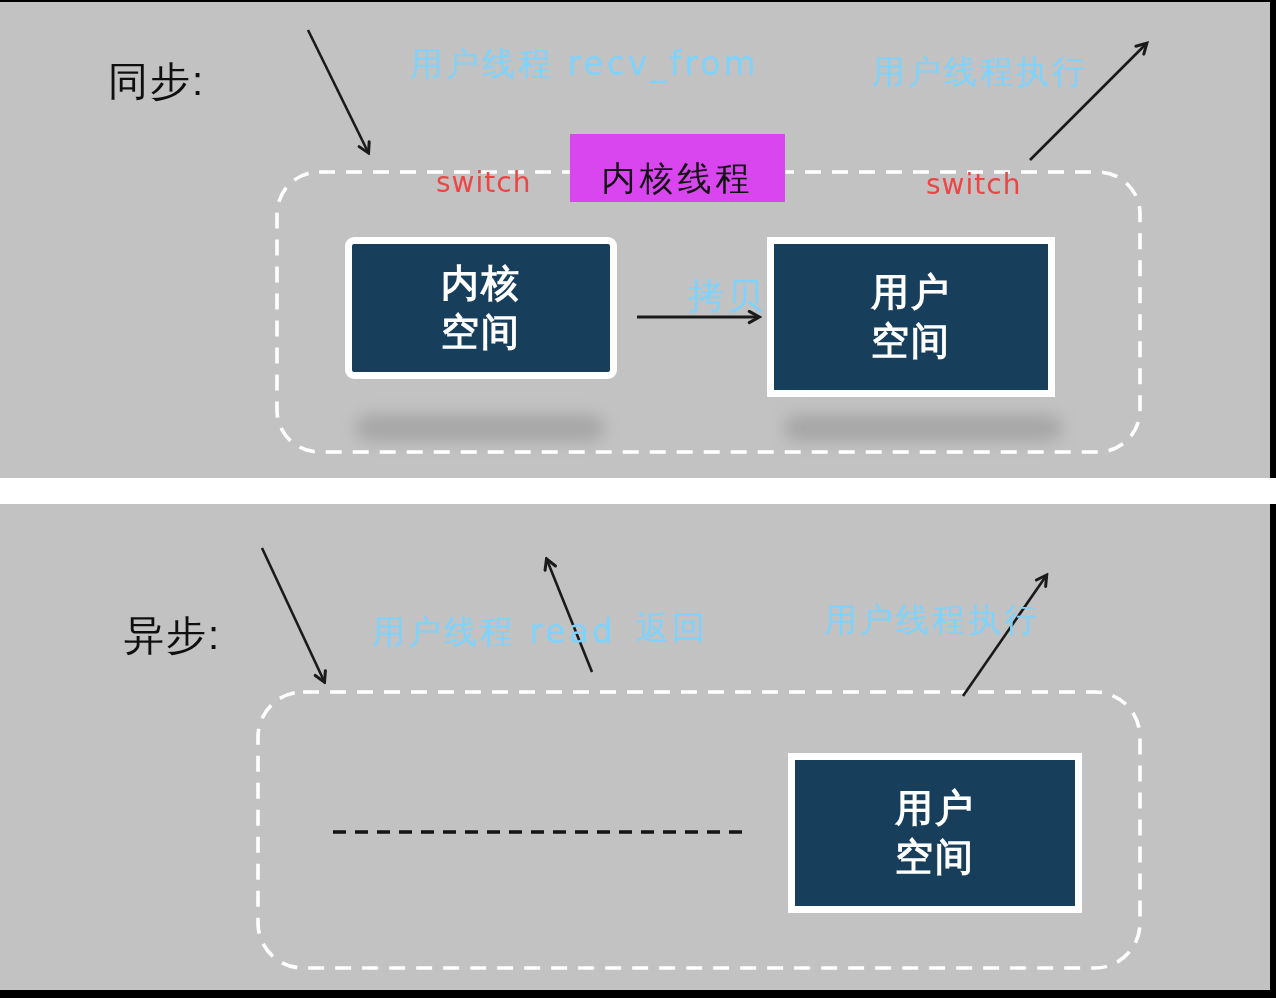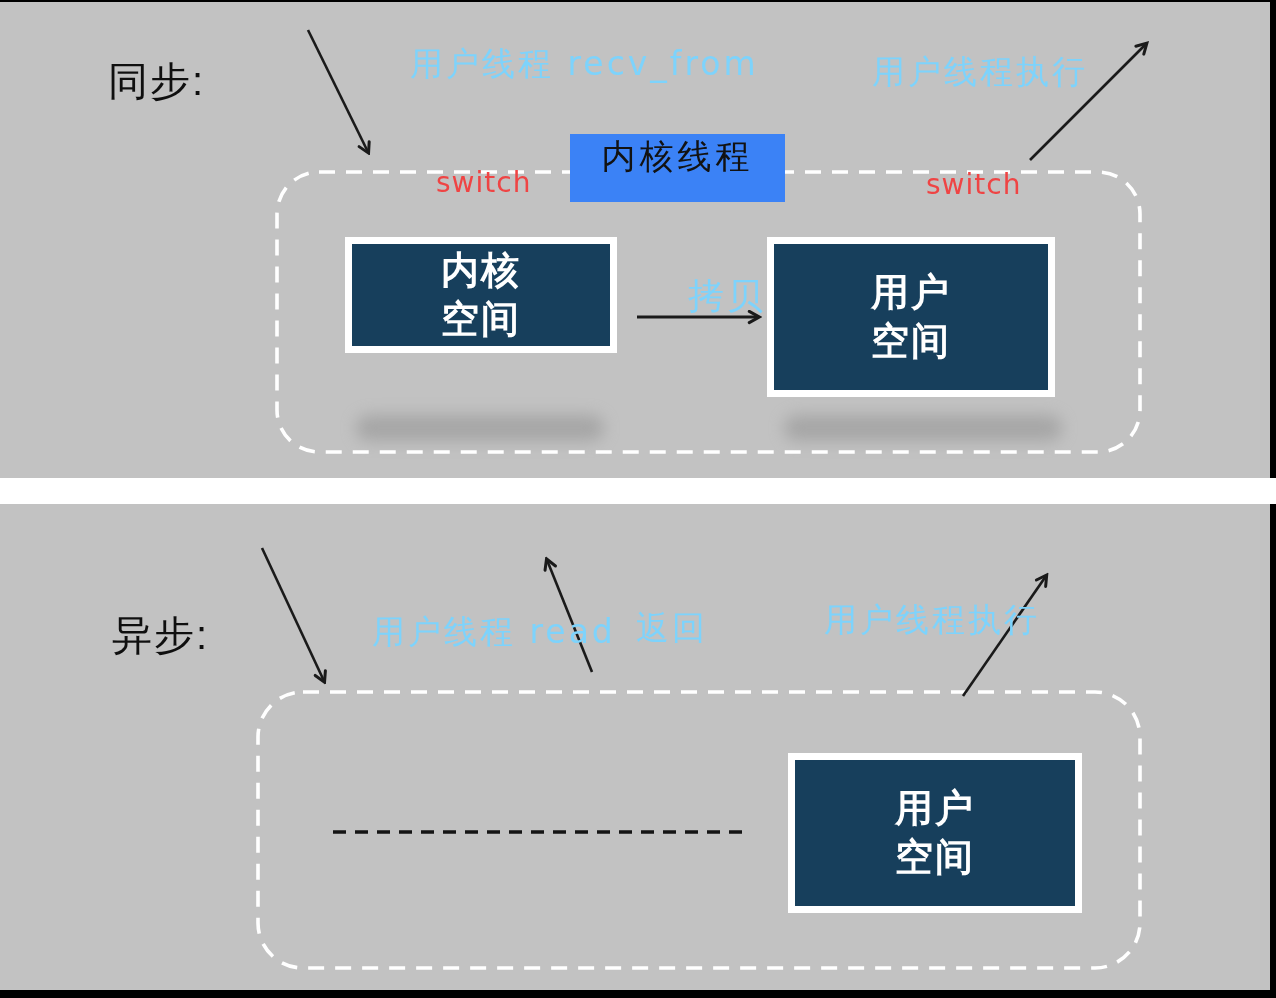--- a/index.html
+++ b/index.html
@@ -33,34 +33,34 @@
     font-family:"DejaVu Sans",sans-serif;
     font-size:33px;color:#7dd3fc;letter-spacing:3px;
   }
   .hand-en{
     font-family:"DejaVu Sans",sans-serif;
     font-size:28px;color:#ef4444;letter-spacing:1px;
   }
   .kernel-thread-box{
     position:absolute;z-index:4;
     left:570px;top:134px;width:215px;height:68px;
-    background:#3b82f6;
-    display:flex;align-items:flex-start;justify-content:center;
+    background:#d946ef;
+    display:flex;align-items:flex-end;justify-content:center;
     font-family:"DejaVu Sans",sans-serif;
     font-size:34px;letter-spacing:4px;color:#121212;
   }
   .space-box{
     position:absolute;z-index:3;
     background:#173f5c;
     border:7px solid #ffffff;
     display:flex;flex-direction:column;align-items:center;justify-content:center;
     color:#ffffff;font-weight:bold;font-size:38px;line-height:1.28;letter-spacing:2px;
     box-sizing:border-box;
   }
-  #kernel-space-box{left:345px;top:237px;width:272px;height:116px;}
+  #kernel-space-box{left:345px;top:237px;width:272px;height:142px;border-radius:9px;}
   #user-space-box-sync{left:767px;top:237px;width:288px;height:160px;}
   #user-space-box-async{left:788px;top:753px;width:294px;height:160px;}
   .smudge{
     position:absolute;z-index:1;
     background:#8f8f8f;opacity:.55;
     border-radius:16px;
     filter:blur(8px);
   }
   #smudge-sync-left{left:356px;top:413px;width:248px;height:26px;}
   #smudge-sync-right{left:784px;top:413px;width:278px;height:26px;}
@@ -120,21 +120,21 @@
   <span>空间</span>
 </div>
 
 <div class="txt hand" style="left:652px;top:272px;font-size:36px">拷贝</div>
 
 <div class="space-box" id="user-space-box-sync">
   <span>用户</span>
   <span>空间</span>
 </div>
 
-<div class="txt section-label" style="left:76px;top:608px">异步:</div>
+<div class="txt section-label" style="left:88px;top:608px">异步:</div>
 
 <div class="txt hand" style="left:336px;top:610px">用户线程 read</div>
 
 <div class="txt hand" style="left:600px;top:606px">返回</div>
 
 <div class="txt hand" style="left:788px;top:598px">用户线程执行</div>
 
 <div class="space-box" id="user-space-box-async">
   <span>用户</span>
   <span>空间</span>

